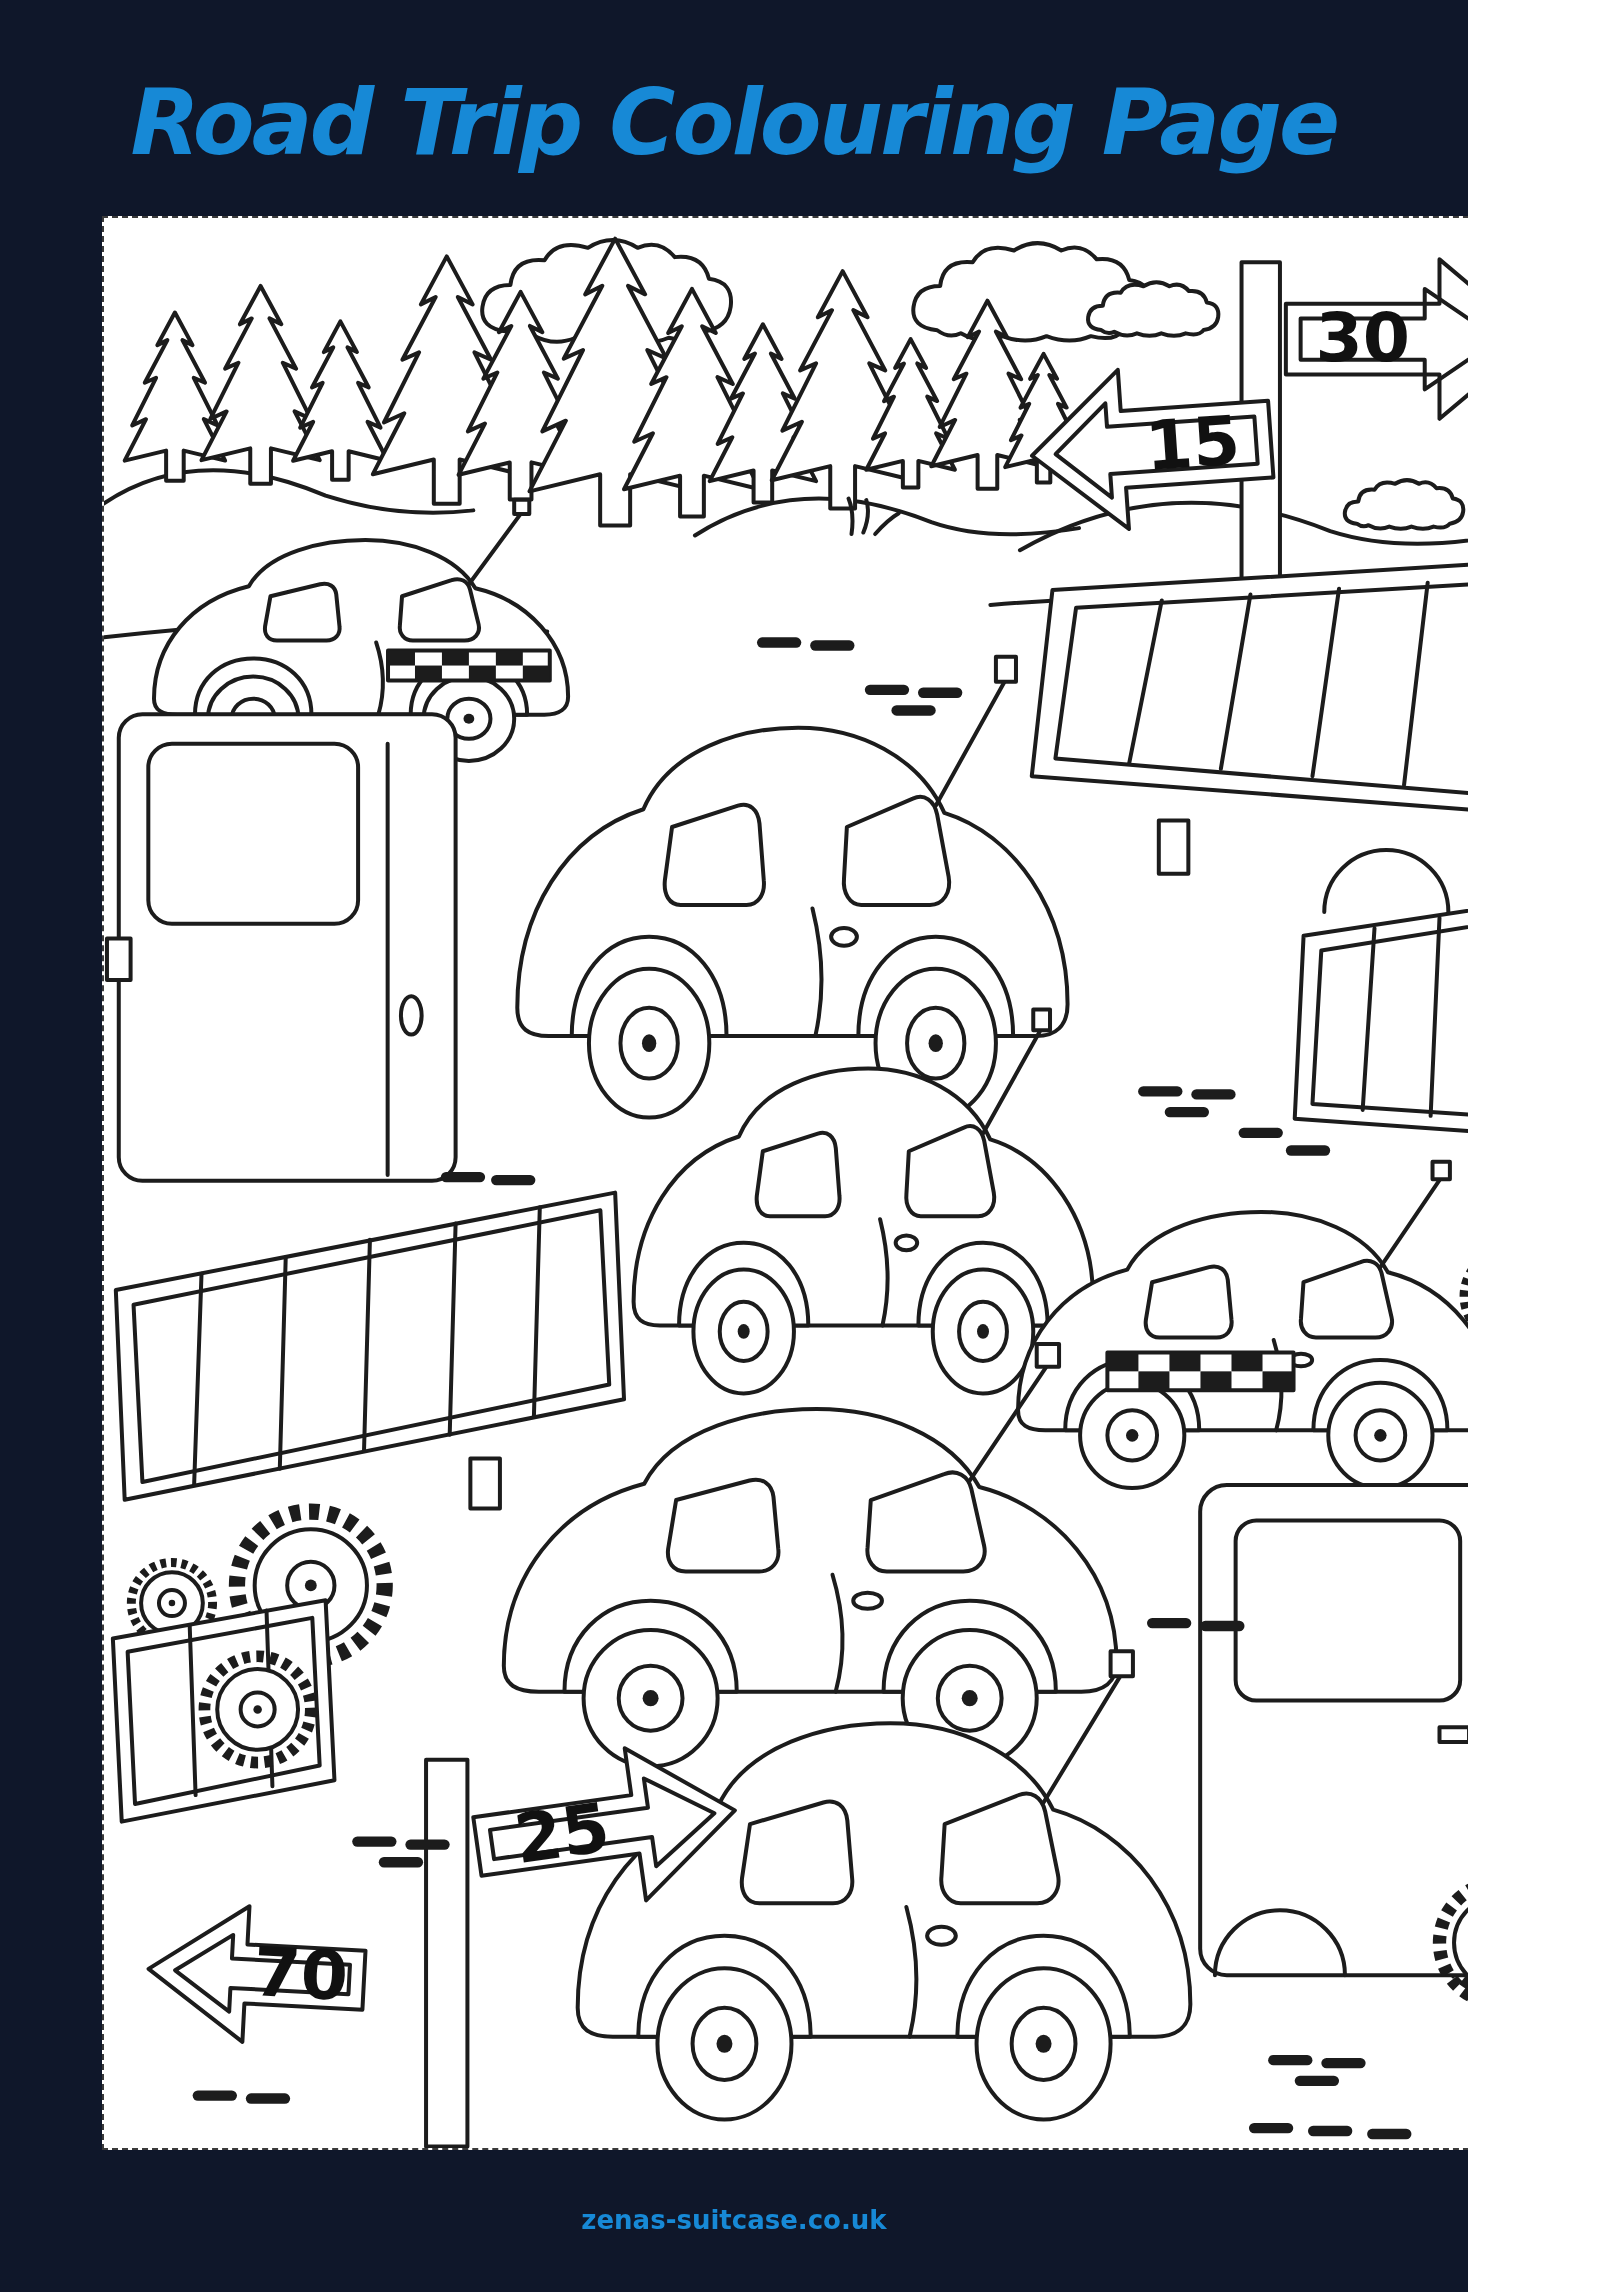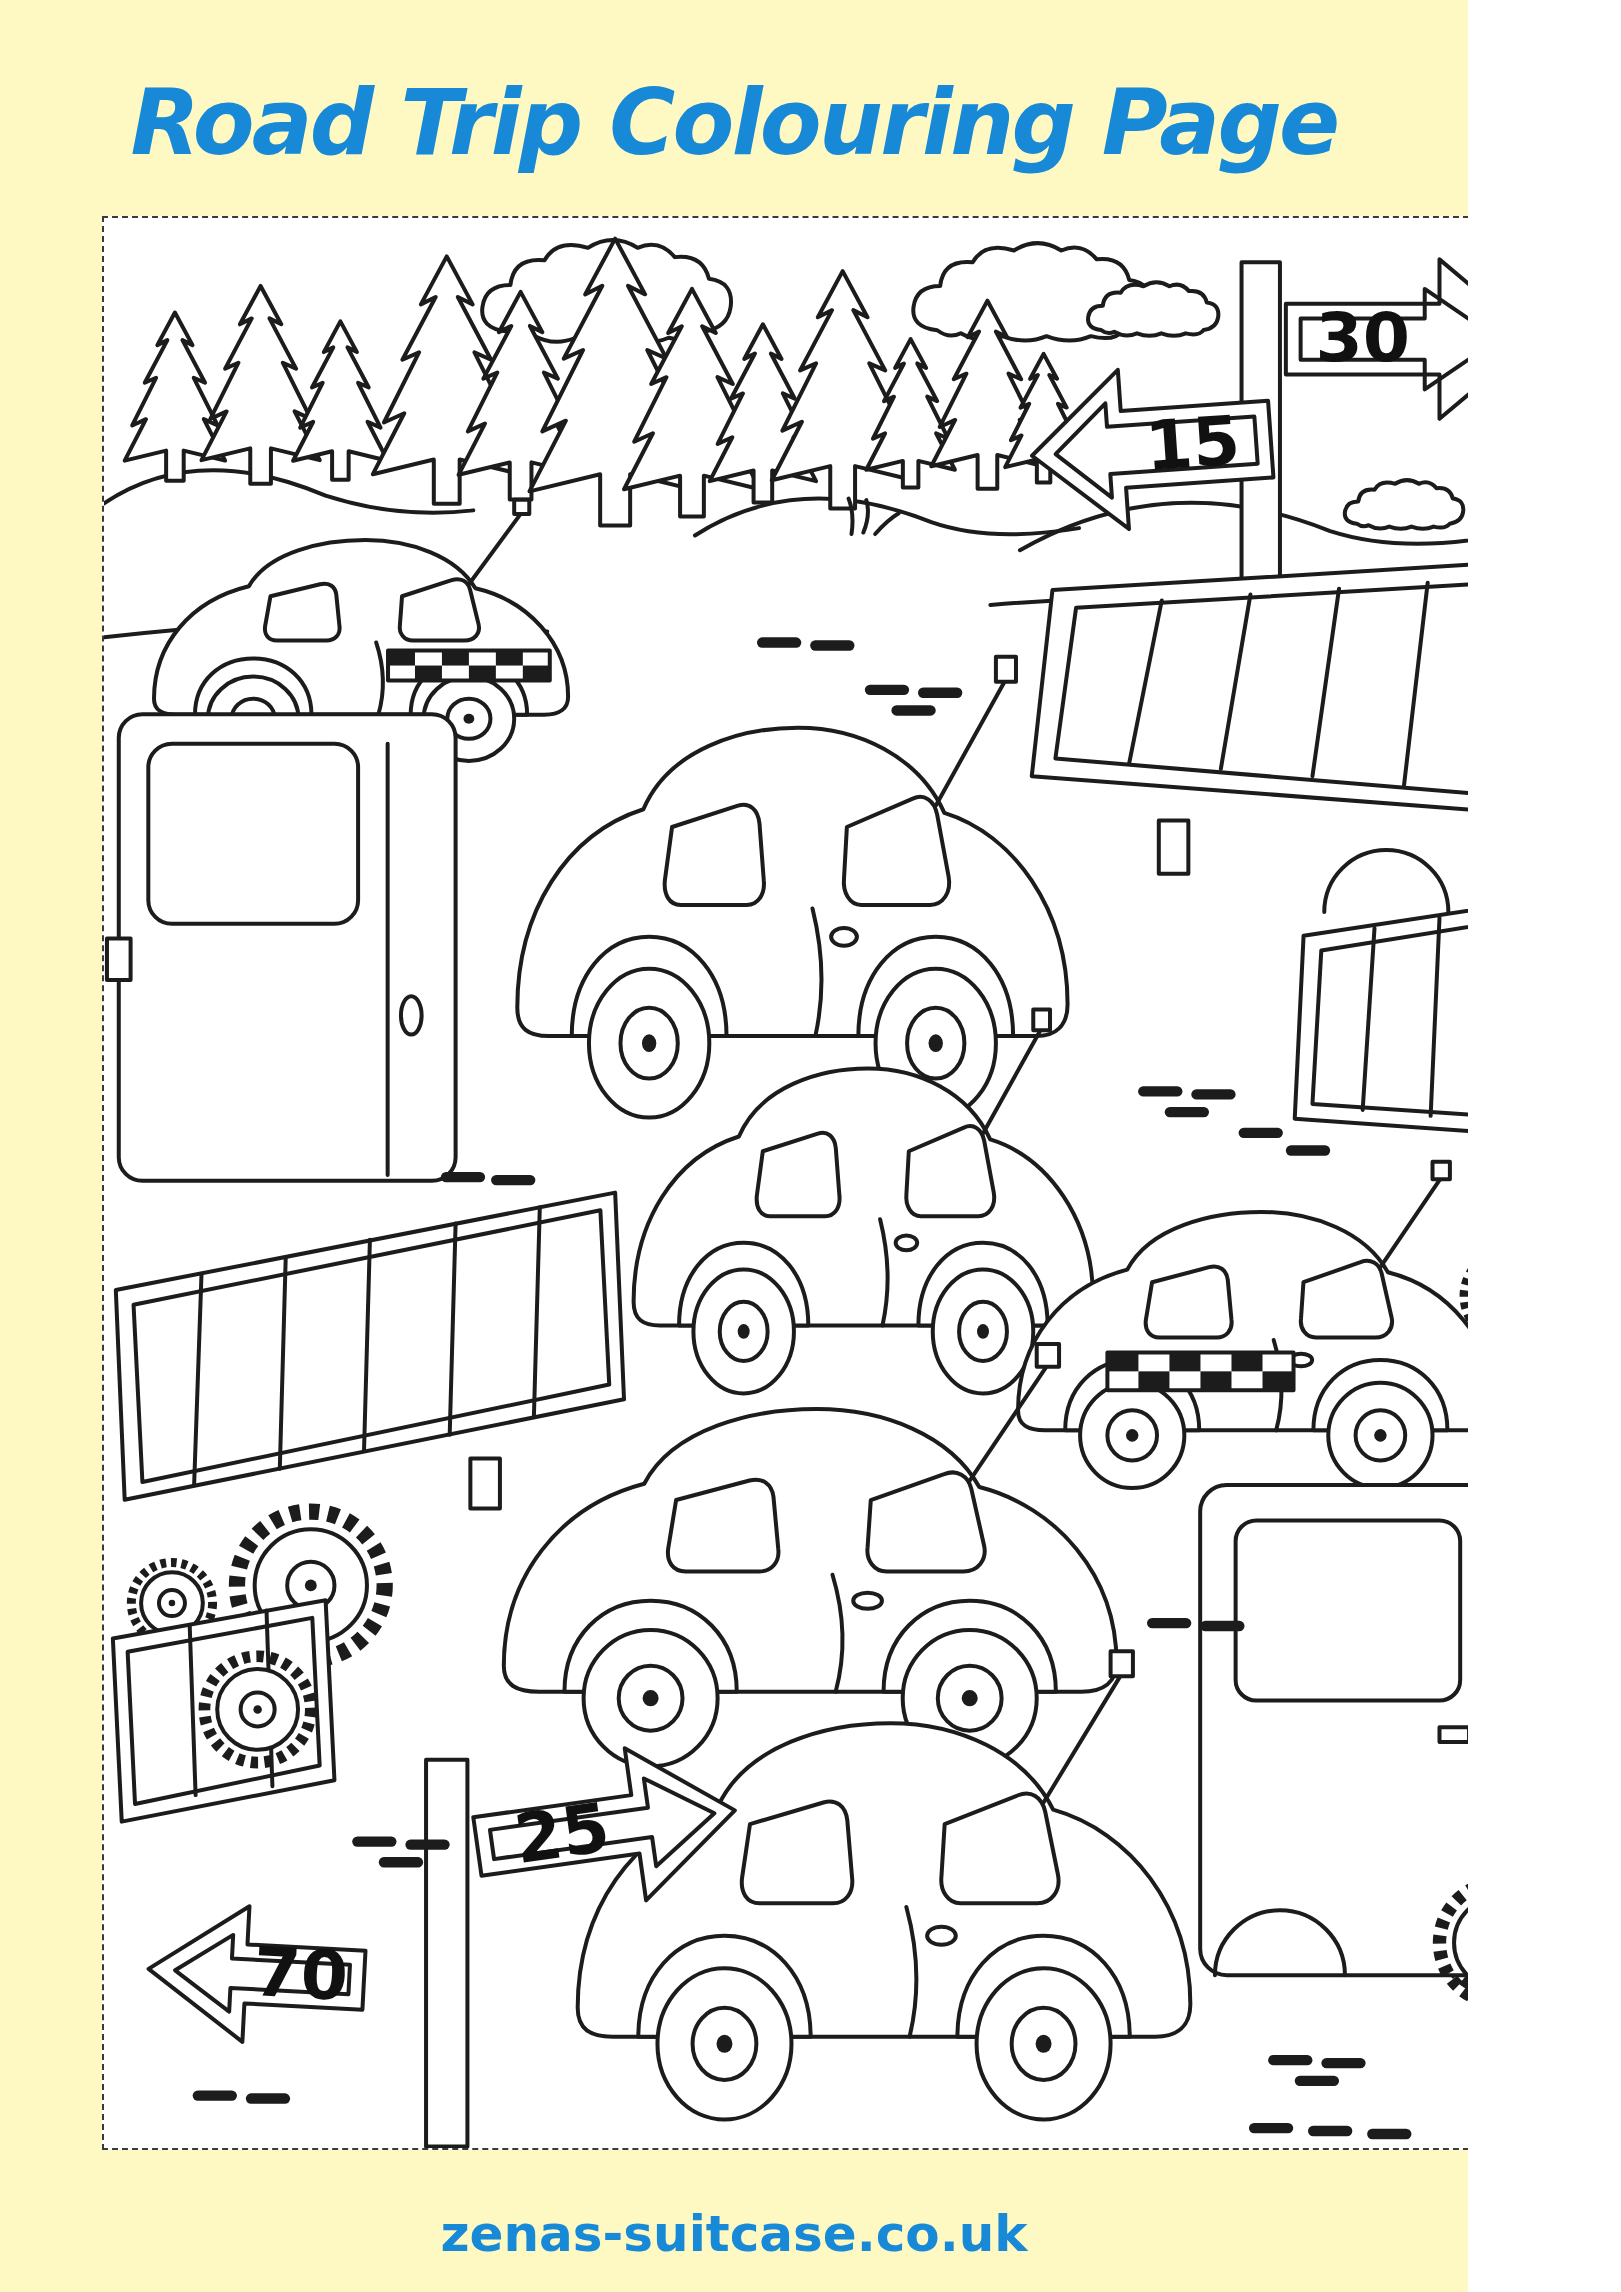--- a/index.html
+++ b/index.html
@@ -1,25 +1,25 @@
 <!DOCTYPE html>
 <html style="font-size:14.3px"><head>
 <meta charset="utf-8">
 <style>
   html,body{margin:0;padding:0;background:#ffffff;}
-  .page{position:relative;width:1468px;height:2293px;background:#fef9c3;overflow:hidden;
+  .page{position:relative;width:1468px;height:2293px;background:#0f172a;overflow:hidden;
         font-family:"DejaVu Sans",sans-serif;}
   .title{position:absolute;top:70px;left:0;width:100%;margin:0;text-align:center;
          font-size:90px;font-weight:bold;font-style:italic;letter-spacing:-2.7px;
          color:#1789d6;}
   .art-frame{position:absolute;left:102px;top:216px;width:1437px;height:1934px;
              border:2.7px dashed #3a3a3a;box-sizing:border-box;background:#ffffff;}
   .art-frame svg{display:block;width:100%;height:100%;}
   .footer{position:absolute;top:2205px;left:0;width:100%;text-align:center;
-          font-size:50px;font-weight:bold;color:#1789d6;letter-spacing:0px;}
+          font-size:26px;font-weight:bold;color:#1789d6;letter-spacing:0px;}
   .s{stroke:#1c1c1c;stroke-width:4;fill:none;stroke-linecap:round;stroke-linejoin:round;
      vector-effect:non-scaling-stroke;}
   .f{fill:#ffffff;}
   .fb{fill:#1c1c1c;stroke:none;}
   .gr{stroke:#1c1c1c;fill:none;stroke-width:11;stroke-dasharray:7 6;}
   .num{font-family:"DejaVu Sans",sans-serif;font-weight:bold;font-size:46px;fill:#111;
        text-anchor:middle;}
 </style>
 </head>
 <body>

